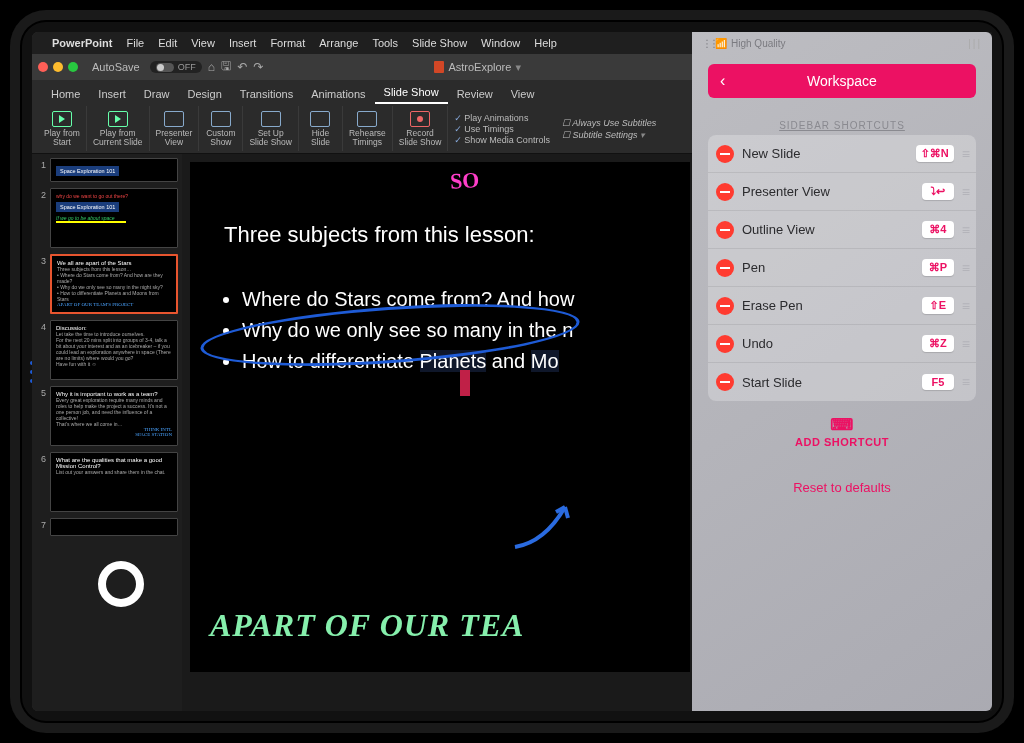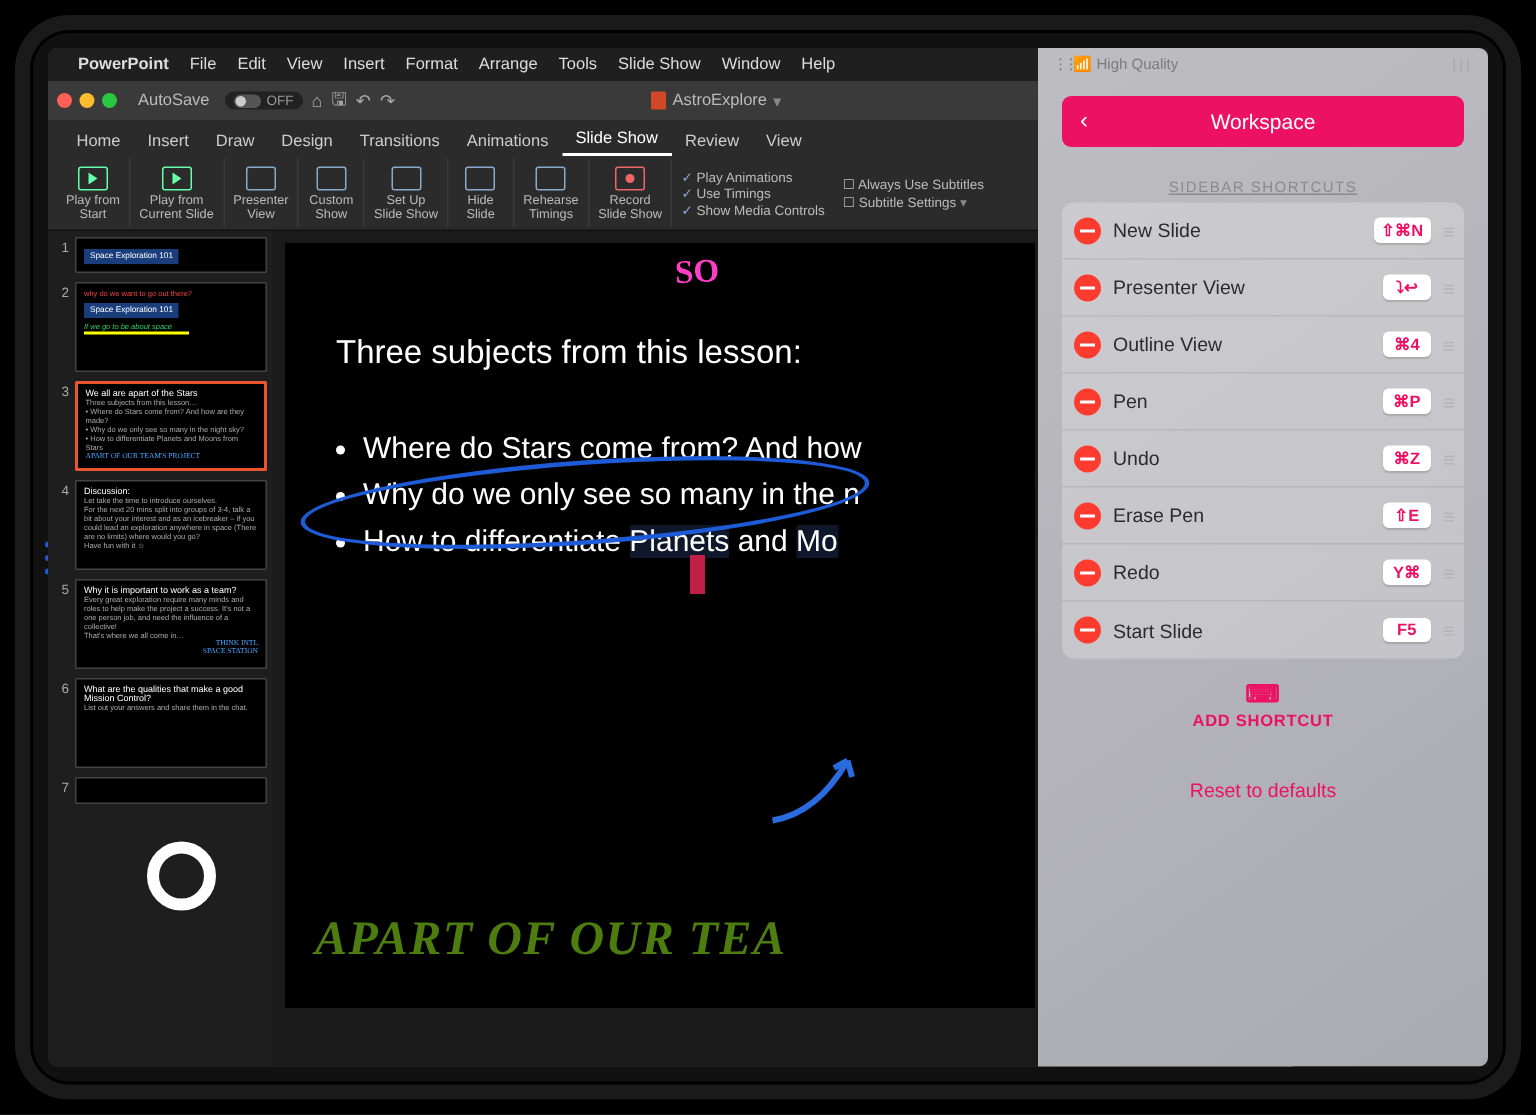--- a/index.html
+++ b/index.html
@@ -38,21 +38,21 @@
   .rgroup { display: flex; flex-direction: column; align-items: center; justify-content: center; padding: 0 6px; border-right: 1px solid #3a3a3a; gap: 2px; min-width: 44px;}
   .rgroup:last-child { border-right: none; }
   .rgroup .ricon { width: 20px; height: 16px; border: 1px solid #6fa; border-radius: 2px; position:relative;}
   .rgroup .ricon.play::after { content:""; position:absolute; left:6px; top:3px; border-left:6px solid #6fa; border-top:4px solid transparent; border-bottom:4px solid transparent;}
   .rgroup .ricon.mon { border-color:#8ac; }
   .rgroup .ricon.rec { border-color:#e66; }
   .rgroup .ricon.rec::after { content:""; position:absolute; left:6px; top:4px; width:6px;height:6px;border-radius:50%;background:#e66;}
   .rgroup .label { text-align:center; line-height:1.05; color:#bbb; white-space:pre-line;}
   .rchecks { display:flex; flex-direction:column; gap:1px; padding:0 6px; justify-content:center; font-size:9px; color:#bbb;}
   .rchecks div::before { content:"✓ "; color:#8ad;}
-  .rsub { display:flex; flex-direction:column; gap:2px; padding:0 6px; justify-content:center; font-size:9px; color:#bbb;}
+  .rsub { display:flex; flex-direction:column; gap:2px; padding:0 6px; justify-content:center; font-size:9px; color:#bbb;font-style:italic;}
   .rsub div::before { content:"☐ "; }
   .rsub .drop::after { content:" ▾"; color:#888;}
 
   .workarea { flex:1; display:flex; min-height:0; }
 
   .thumbs { width: 150px; background:#1e1e1e; overflow:hidden; padding:4px 4px; display:flex; flex-direction:column; gap:6px;}
   .thumb-row { display:flex; gap:4px;}
   .thumb-num { width:10px; color:#aaa; font-size:9px; text-align:right; padding-top:2px;}
   .thumb { flex:1; background:#000; border:1px solid #444; height:60px; border-radius:1px; position:relative; color:#fff; font-size:5px; padding:4px 5px; overflow:hidden;}
   .thumb.sel { border:2px solid #e8552f; }
@@ -65,21 +65,21 @@
   .slide { width: 500px; height: 510px; background:#000; color:#fff; position:relative; overflow:hidden; padding: 30px 20px 20px 30px;}
   .slide .pink { position:absolute; top:6px; left:260px; color:#ff3ec9; font-family:"Comic Sans MS", cursive; font-size:22px; transform:rotate(-3deg); font-weight:700;}
   .slide h1 { font-size: 34px; font-weight:400; margin: 48px 0 20px 130px; }
   .slide .ellipse { position:absolute; left:10px; top:145px; width:380px; height:56px; border:3px solid #1e5bd6; border-radius:50%; transform: rotate(-4deg);}
   .slide .sub { font-size: 22px; margin: 30px 0 12px 4px; }
   .slide .redbar { position:absolute; left:270px; top:208px; width:10px; height:26px; background:#c02047; }
   .slide ul { list-style: disc; margin: 36px 0 0 22px; font-size:20px; line-height:1.55;}
   .slide .hl { background:#0f172a; }
   .slide .arrow { position:absolute; left:320px; top:330px; width:70px; height:60px;}
   .slide .arrow svg { width:100%; height:100%; }
-  .slide .hand { position:absolute; left:20px; bottom:28px; color:#4d7c0f; font-family:"Comic Sans MS", cursive; font-size:32px; font-weight:700; letter-spacing:1px; font-style:italic;text-align:right;}
+  .slide .hand { position:absolute; left:20px; bottom:28px; color:#86efac; font-family:"Comic Sans MS", cursive; font-size:32px; font-weight:700; letter-spacing:1px; font-style:italic;text-align:right;}
 
   .floating-ring { position:absolute; left:66px; bottom:104px; width:46px; height:46px; border:8px solid #fff; border-radius:50%; }
 
   
   .side { width: 300px; background: linear-gradient(145deg, rgba(200,200,205,0.93), rgba(180,180,188,0.93)); display:flex; flex-direction:column; backdrop-filter: blur(6px);}
   .side-top { height:22px; display:flex; align-items:center; justify-content:space-between; padding:0 10px; color:#7b7b80; font-size:10px;}
   .side-top .wifi::before { content:"⋮⋮ "; letter-spacing:-3px; }
   .side-top .grip { letter-spacing:2px; color:#aaa;}
   .ws-btn { margin:10px 16px 0; height:34px; background:#ec1163; border-radius:6px; display:flex; align-items:center; color:#fff; font-size:14px; font-weight:500; position:relative;}
   .ws-btn .back { position:absolute; left:12px; font-size:16px;}
@@ -321,34 +321,28 @@
             <span class="sc-drag">≡</span>
           </div>
         <div class="sc-row">
             <span class="sc-minus"></span>
             <span class="sc-label">Pen</span>
             <span class="sc-key">⌘P</span>
             <span class="sc-drag">≡</span>
           </div>
         <div class="sc-row">
             <span class="sc-minus"></span>
+            <span class="sc-label">Erase Pen</span>
+            <span class="sc-key">⇧E</span>
+            <span class="sc-drag">≡</span>
+          </div>
+        <div class="sc-row">
+            <span class="sc-minus"></span>
             <span class="sc-label">Undo</span>
             <span class="sc-key">⌘Z</span>
-            <span class="sc-drag">≡</span>
-          </div>
-        <div class="sc-row">
-            <span class="sc-minus"></span>
-            <span class="sc-label">Erase Pen</span>
-            <span class="sc-key">⇧E</span>
-            <span class="sc-drag">≡</span>
-          </div>
-        <div class="sc-row">
-            <span class="sc-minus"></span>
-            <span class="sc-label">Redo</span>
-            <span class="sc-key">Y⌘</span>
             <span class="sc-drag">≡</span>
           </div>
         <div class="sc-row">
             <span class="sc-minus"></span>
             <span class="sc-label">Start Slide</span>
             <span class="sc-key">F5</span>
             <span class="sc-drag">≡</span>
           </div>
       </div>
       <div class="add-sc">

